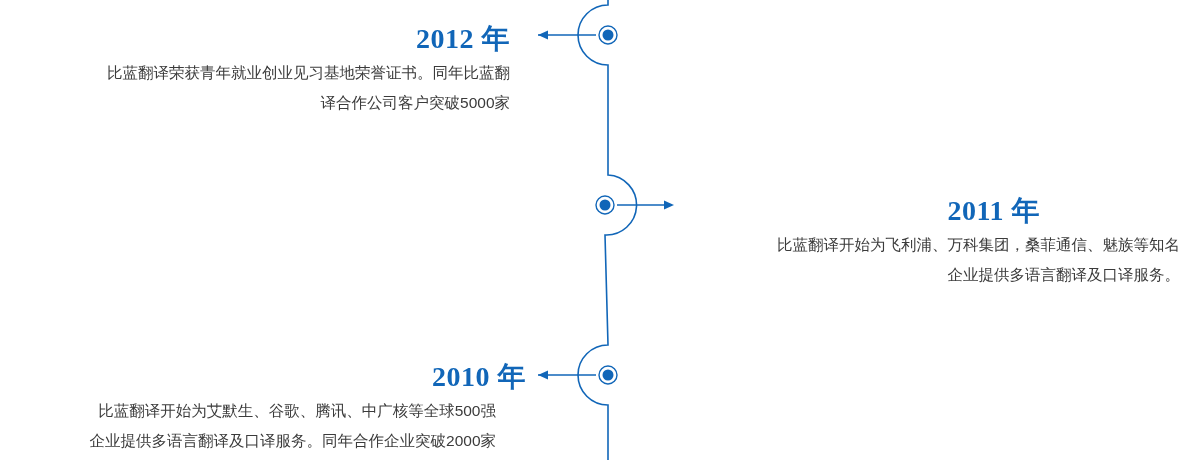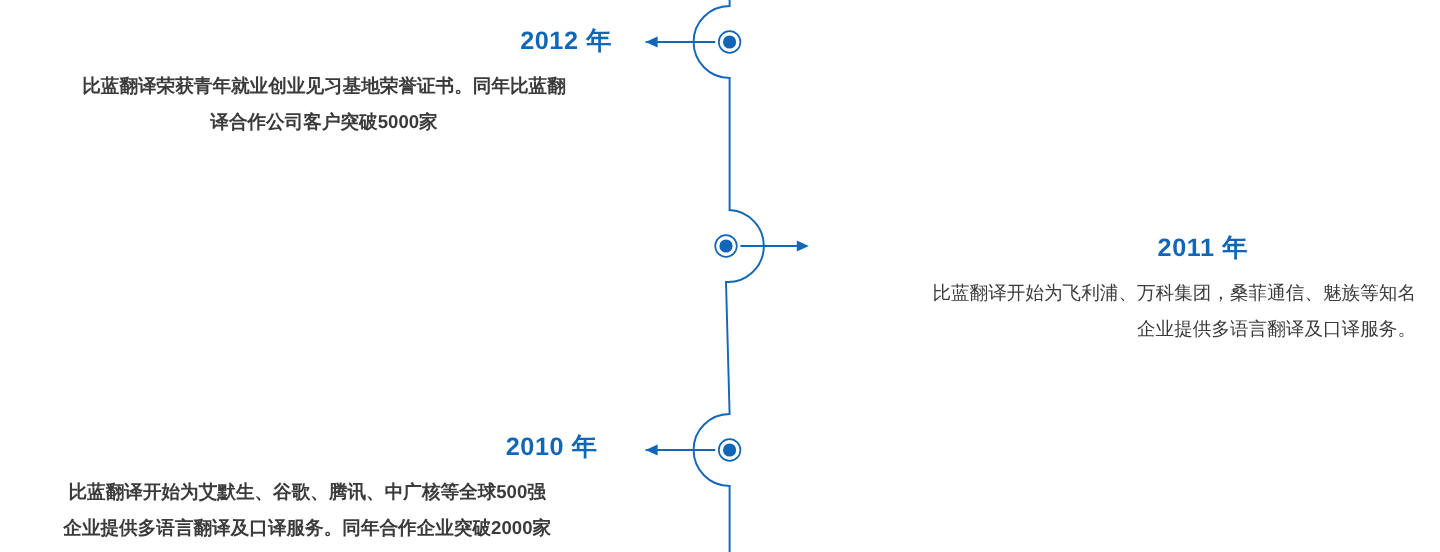--- a/index.html
+++ b/index.html
@@ -7,47 +7,48 @@
     width:1200px;height:460px;
     background:#ffffff;
     font-family:"Liberation Sans","DejaVu Sans",sans-serif;
     overflow:hidden;
     position:relative;
   }
   #timeline{position:absolute;left:0;top:0;width:1200px;height:460px;}
 
   .year{
     position:absolute;
-    font-size:21px;
+    font-size:28px;
     font-weight:bold;
     color:#1166b8;
     letter-spacing:0.5px;
     white-space:nowrap;
+    font-family:Liberation Serif, serif;
   }
   .year.right-aligned{text-align:right;}
   .year.left-aligned{text-align:right;}
 
   .desc{
     position:absolute;
     font-size:15.5px;
     color:#3b3b3b;
     line-height:30px;
     white-space:pre-line;
   }
-  .desc.right-aligned{text-align:center;font-weight:bold;}
+  .desc.right-aligned{text-align:right;}
   .desc.left-aligned{text-align:right;}
 
   
   .n2012-year{left:180px;top:20px;width:330px;}
   .n2012-desc{left:30px;top:58px;width:480px;}
 
   .n2011-year{left:710px;top:192px;width:330px;}
   .n2011-desc{left:710px;top:230px;width:470px;}
 
-  .n2010-year{left:168px;top:358px;width:330px;}
+  .n2010-year{left:196px;top:358px;width:330px;}
   .n2010-desc{left:16px;top:396px;width:480px;}
 </style>
 </head>
 <body>
 
 <svg id="timeline" viewBox="0 0 1200 460" xmlns="http://www.w3.org/2000/svg">
 
   <path d="M608,0
            L608,5
            A30,30 0 0 0 608,65

